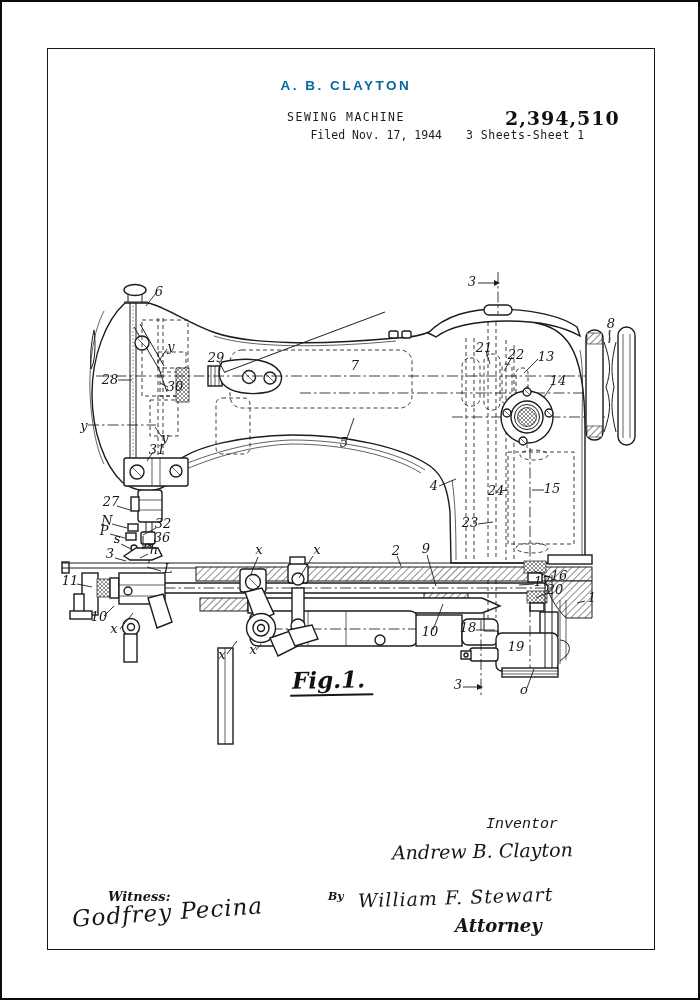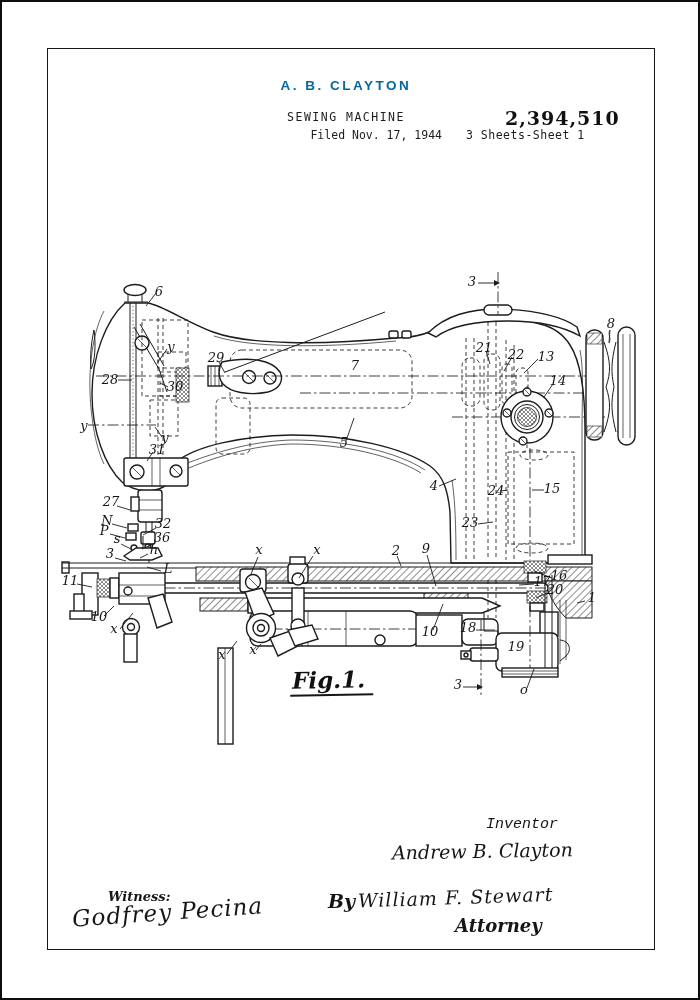--- a/index.html
+++ b/index.html
@@ -15,21 +15,21 @@
   .title{left:246px;top:110px;width:200px;text-align:center;letter-spacing:1.5px;}
   .filed{left:250px;top:128px;width:192px;text-align:right;}
   .sheetno{left:466px;top:128px;letter-spacing:0.5px;}
   .fig{left:290px;top:666px;font-size:23px;font-style:italic;font-weight:bold;
        border-bottom:2px solid #161616;padding:0 8px 1px 2px;transform:rotate(-1deg);}
   .script{font-style:italic;color:#161616;}
   .inv-label{left:468px;top:816px;width:90px;text-align:right;font-size:15px;font-family:Liberation Mono, monospace;}
   .inv-sig{left:392px;top:840px;width:168px;text-align:right;font-size:19px;transform:rotate(-1deg);}
   .wit-label{left:108px;top:889px;font-size:13px;font-weight:bold;}
   .wit-sig{left:72px;top:899px;width:192px;font-size:23px;transform:rotate(-4deg);letter-spacing:1px;}
-  .by-label{left:328px;top:890px;font-size:19px;font-weight:bold;}
+  .by-label{left:328px;top:890px;font-size:11px;font-weight:bold;}
   .att-sig{left:358px;top:886px;width:205px;font-size:19px;transform:rotate(-2deg);letter-spacing:1px;}
   .att-label{left:455px;top:915px;font-size:18px;font-weight:bold;}
   svg{position:absolute;left:0;top:0;}
   .o{fill:#fff;stroke:#1c1c1c;stroke-width:1.4;}
   .t{fill:none;stroke:#1c1c1c;stroke-width:1;}
   .t8{fill:none;stroke:#1c1c1c;stroke-width:0.7;}
   .d{fill:none;stroke:#1c1c1c;stroke-width:0.85;stroke-dasharray:4 3;}
   .dd{fill:none;stroke:#1c1c1c;stroke-width:0.85;stroke-dasharray:11 3 2.5 3;}
   .dot{fill:none;stroke:#1c1c1c;stroke-width:0.7;stroke-dasharray:1.2 2.4;}
   .h{fill:url(#hatch);stroke:#1c1c1c;stroke-width:1;}

